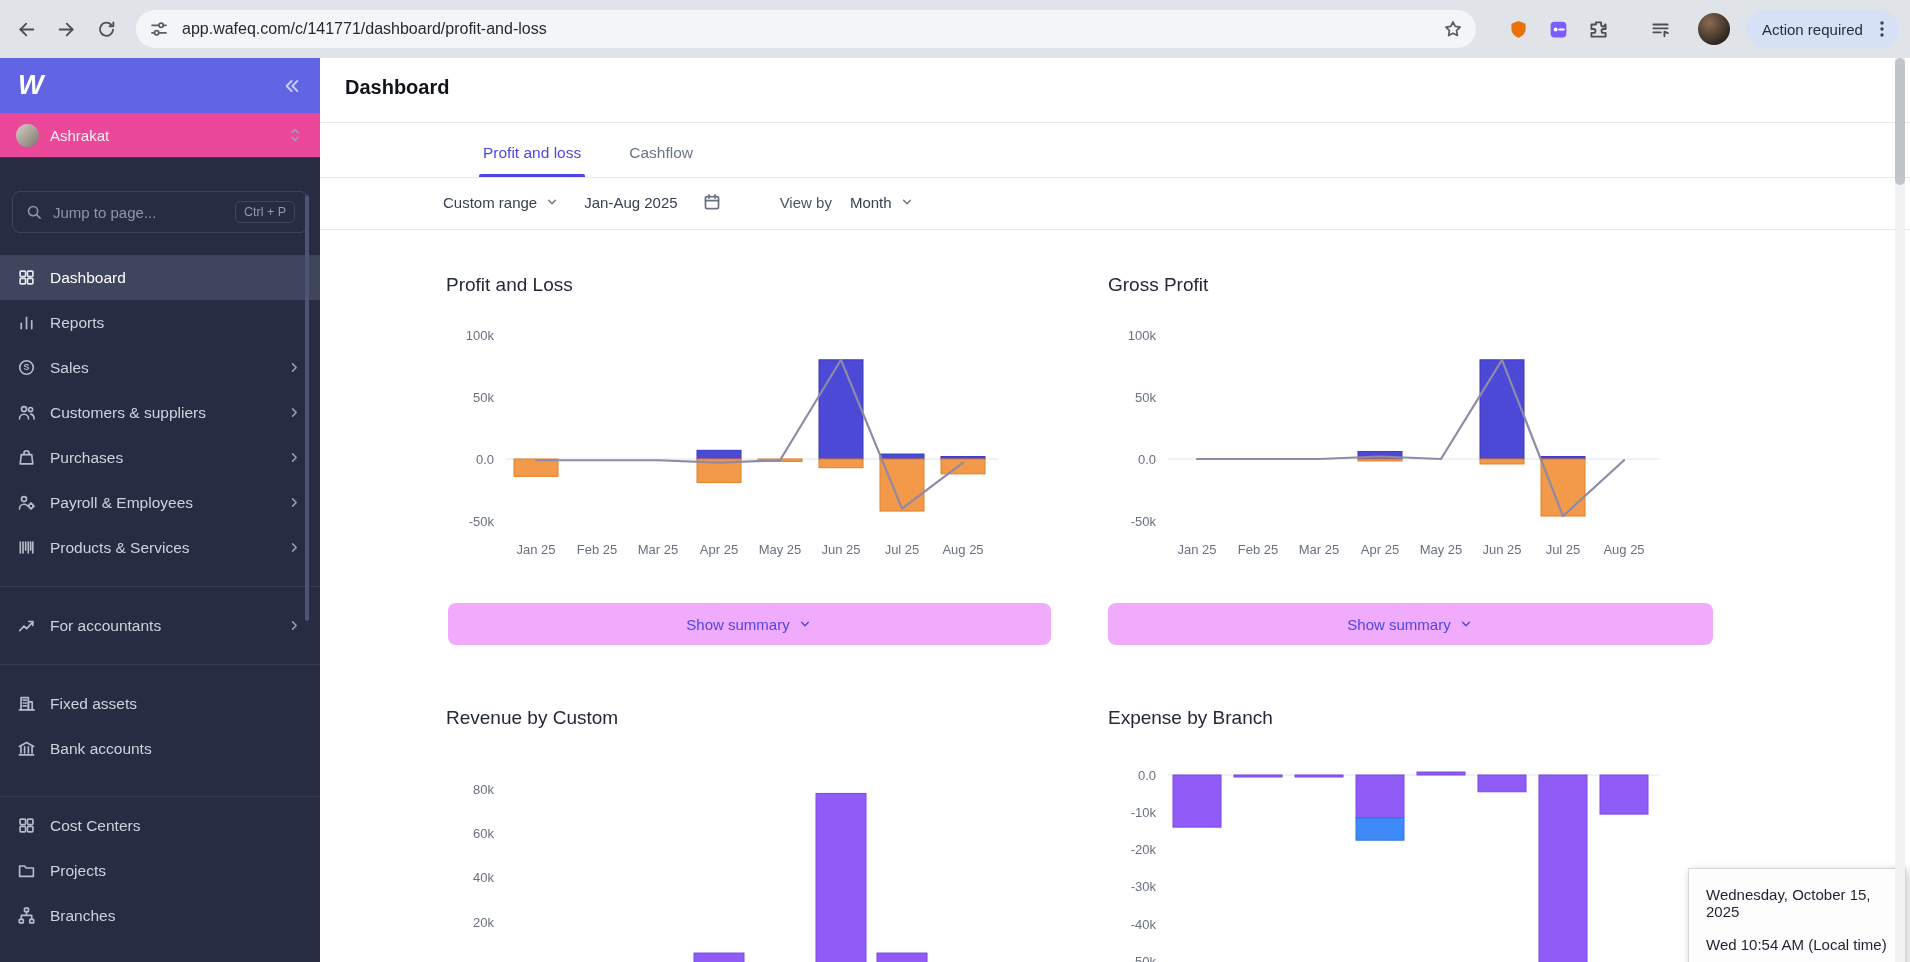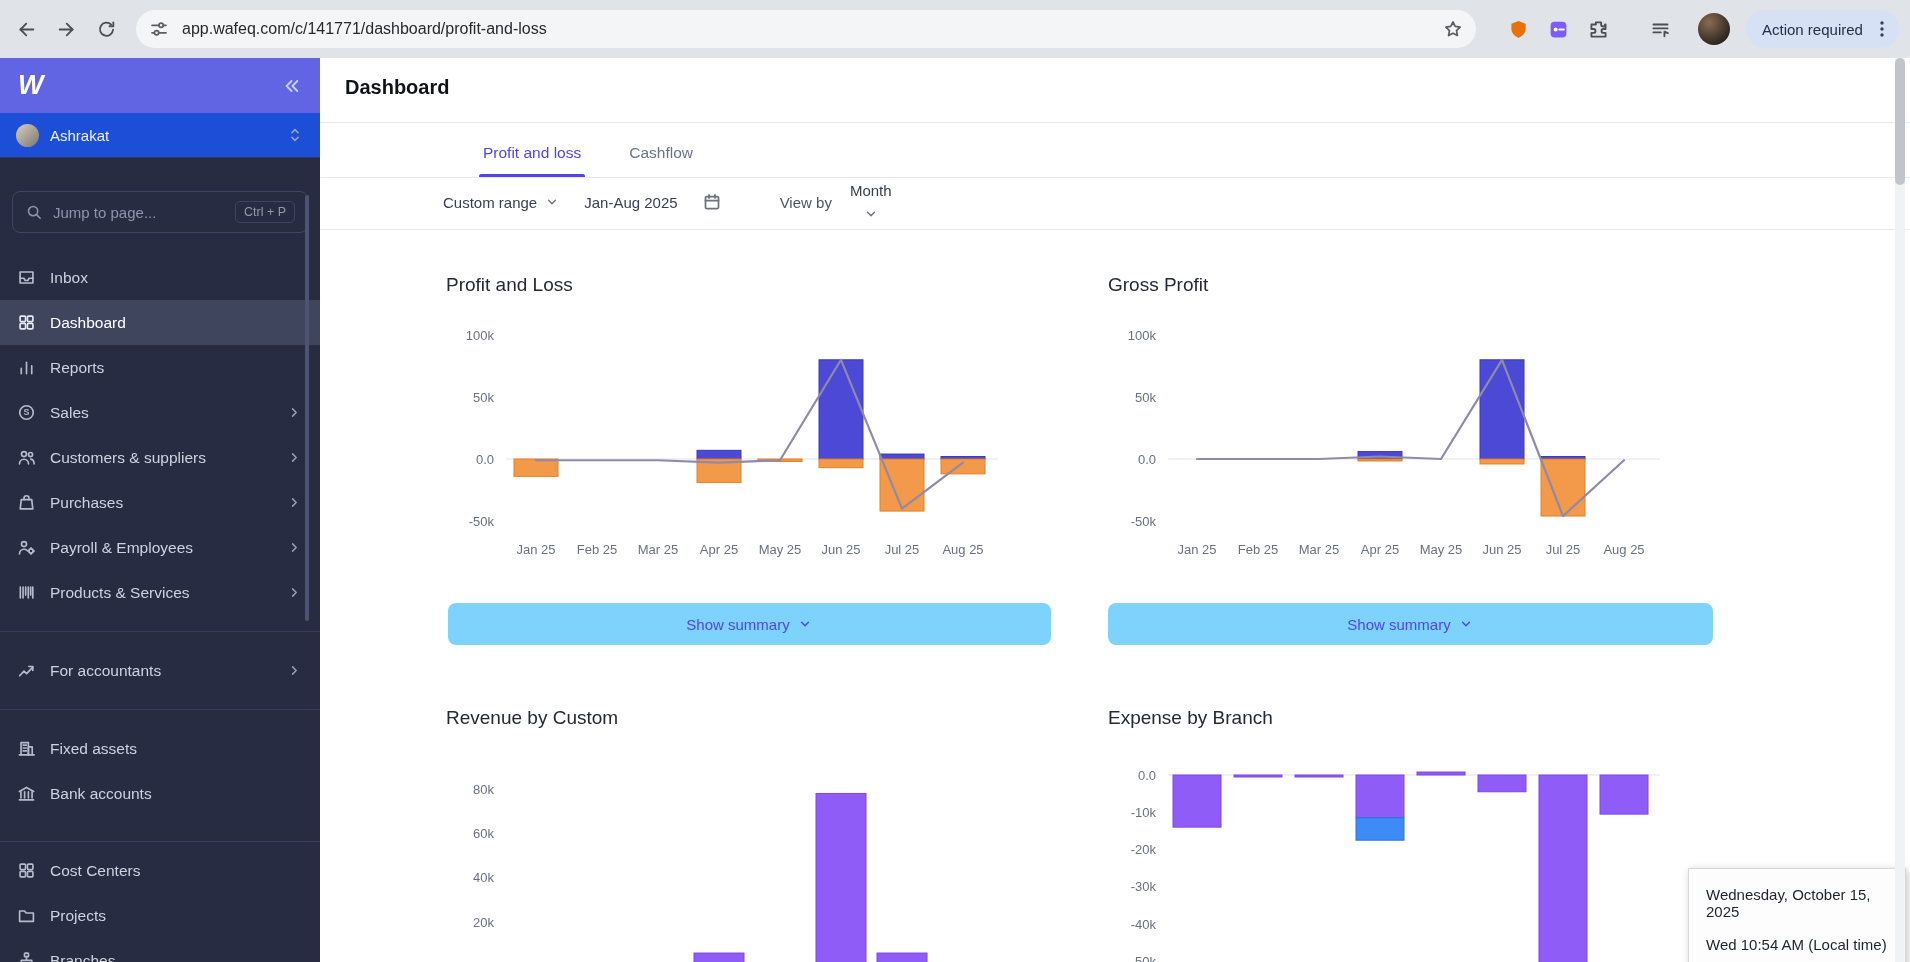--- a/index.html
+++ b/index.html
@@ -29,21 +29,21 @@
   .action-pill .dots { margin-left: 8px; color: #3a4254; }
 
   
   .sidebar { position: absolute; top: 58px; left: 0; width: 320px; height: 904px;
     background: #272c42; overflow: hidden; }
   .logo-bar { height: 55px; background: #6164e3; display: flex; align-items: center;
     padding: 0 18px; }
   .logo-w { color: #fff; font-size: 27px; font-weight: 700; font-style: italic; line-height: 1; }
   .collapse-btn { margin-left: auto; color: #c8cdfa; width: 22px; height: 22px; cursor: pointer; }
   .collapse-btn svg { width: 22px; height: 22px; }
-  .account-row { height: 45px; background: #1d4ed8; border-bottom: 1px solid #343a54;
+  .account-row { height: 45px; background: #ec4899; border-bottom: 1px solid #343a54;
     display: flex; align-items: center; padding: 0 16px; cursor: pointer; }
   .avatar-sm { width: 23px; height: 23px; border-radius: 50%;
     background: linear-gradient(135deg, #d6cfc4, #7d766c); flex: 0 0 auto; }
   .account-name { margin-left: 11px; font-size: 15px; color: #eef0f6; }
   .updown { margin-left: auto; color: #9aa0b6; width: 18px; height: 18px; }
   .updown svg { width: 18px; height: 18px; }
   .search-box { margin: 33px 12px 0; height: 42px; border: 1px solid #3f455f; border-radius: 8px;
     display: flex; align-items: center; padding: 12px 12px; color: #8e94ab; cursor: text; }
   .search-box .s-icon { width: 18px; height: 18px; }
   .search-box .s-icon svg { width: 18px; height: 18px; }
@@ -79,30 +79,30 @@
     height: 3px; background: #4f46e5; border-radius: 2px 2px 0 0; }
   .filters { position: absolute; top: 127px; left: 123px; height: 34px; display: flex;
     align-items: center; font-size: 15px; color: #374151; }
   .filter-dd { display: flex; align-items: center; gap: 7px; cursor: pointer; font-weight: 500; }
   .fchev { width: 16px; height: 16px; color: #6b7280; }
   .fchev svg { width: 16px; height: 16px; }
   .filter-date { display: flex; align-items: center; gap: 24px; margin-left: 24px; cursor: pointer; }
   .cal { width: 20px; height: 20px; color: #6b7280; }
   .cal svg { width: 20px; height: 20px; }
   .viewby-label { margin-left: 58px; color: #4b5563; }
-  .viewby-dd { margin-left: 18px; flex-direction: column; }
+  .viewby-dd { margin-left: 18px; }
   .chart-title { position: absolute; font-size: 19px; font-weight: 500; color: #232936; }
   #ct1 { left: 126px; top: 216px; } #ct2 { left: 788px; top: 216px; }
   #ct3 { left: 126px; top: 649px; } #ct4 { left: 788px; top: 649px; }
   svg.chart { position: absolute; overflow: visible; }
   #c1 { left: 126px; top: 262px; } #c2 { left: 788px; top: 262px; }
   #c3 { left: 126px; top: 692px; } #c4 { left: 788px; top: 692px; }
   svg.chart text { font-family: "Liberation Sans", sans-serif; }
   .show-summary { position: absolute; top: 545px; height: 42px; border: none; border-radius: 8px;
-    background: #7dd3fc; color: #4f46e5; font-size: 15px; font-weight: 500; display: flex;
+    background: #f0abfc; color: #4f46e5; font-size: 15px; font-weight: 500; display: flex;
     align-items: center; justify-content: center; gap: 7px; cursor: pointer;
     font-family: "Liberation Sans", sans-serif; }
   #ss1 { left: 128px; width: 603px; } #ss2 { left: 788px; width: 605px; }
   .sschev { width: 16px; height: 16px; }
   .sschev svg { width: 16px; height: 16px; }
   .datetime-tip { position: absolute; left: 1368px; top: 810px; width: 218px; height: 120px;
     background: #fdfdfd; border: 1px solid #d8d8d8;
     box-shadow: 2px 2px 8px rgba(0,0,0,0.22); padding: 17px 10px 0 17px; font-size: 15px;
     color: #1c2330; }
   .datetime-tip .l2 { margin-top: 16px; }
@@ -205,27 +205,20 @@
     </div>
     <div class="search-box">
       <span class="s-icon"><svg viewBox="0 0 16 16" fill="none" stroke="currentColor" stroke-width="1.4" stroke-linecap="round" stroke-linejoin="round" width="100%" height="100%">
             <circle cx="7.2" cy="7.2" r="4.1"></circle>
             <path d="M10.3 10.3l3.2 3.2"></path>
           </svg></span>
       <span class="search-placeholder">Jump to page...</span>
       <span class="shortcut-badge">Ctrl + P</span>
     </div>
     <nav>
-      <div class="nav-item">
-        <span class="nav-icon"><svg viewBox="0 0 16 16" fill="none" stroke="currentColor" stroke-width="1.4" stroke-linecap="round" stroke-linejoin="round" width="100%" height="100%">
-              <path d="M2.6 3.4h10.8v9.2H2.6z"></path>
-              <path d="M2.6 8.6h3.2l1.1 1.9h2.2l1.1-1.9h3.2"></path>
-            </svg></span>
-        <span class="nav-label">Inbox</span>
-      </div>
       <div class="nav-item active">
         <span class="nav-icon"><svg viewBox="0 0 16 16" fill="none" stroke="currentColor" stroke-width="1.4" stroke-linecap="round" stroke-linejoin="round" width="100%" height="100%">
               <rect x="2.6" y="2.6" width="4.6" height="4.6" rx="0.8"></rect>
               <rect x="8.8" y="2.6" width="4.6" height="4.6" rx="0.8"></rect>
               <rect x="2.6" y="8.8" width="4.6" height="4.6" rx="0.8"></rect>
               <rect x="8.8" y="8.8" width="4.6" height="4.6" rx="0.8"></rect>
             </svg></span>
         <span class="nav-label">Dashboard</span>
       </div>
       <div class="nav-item">

